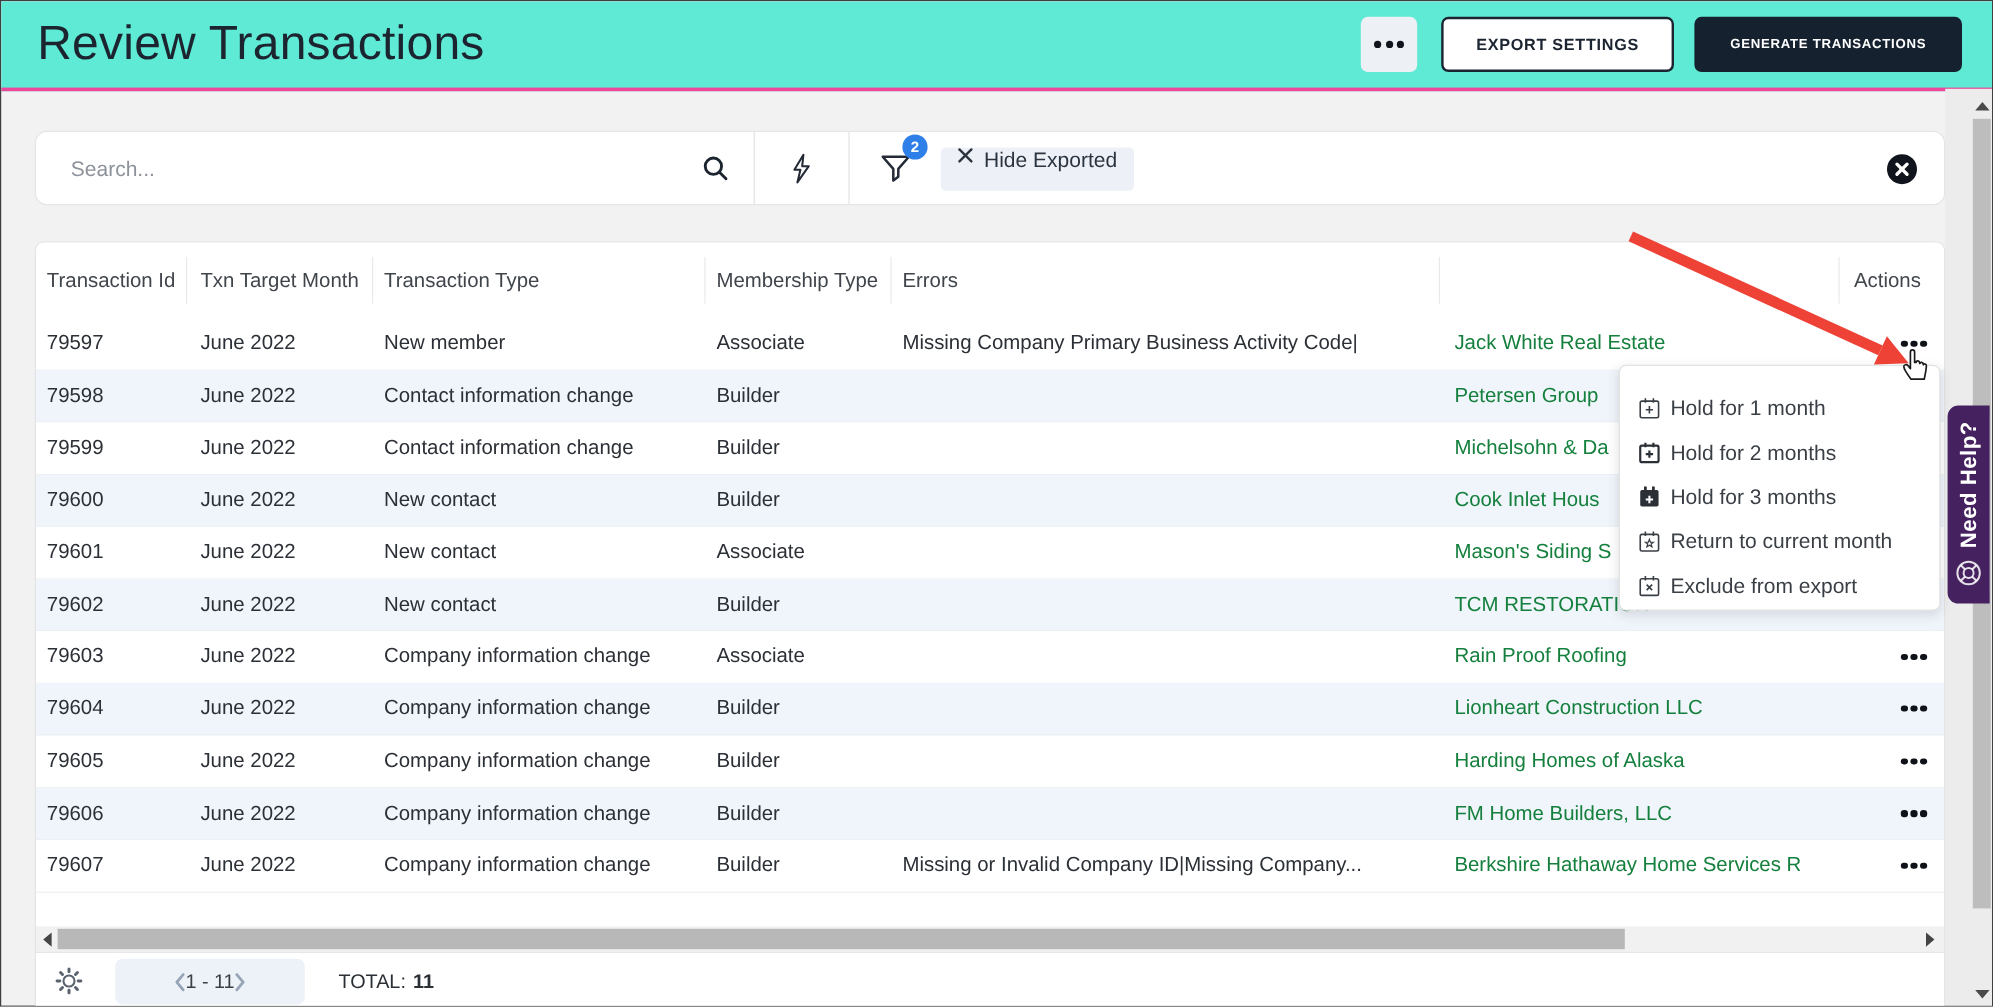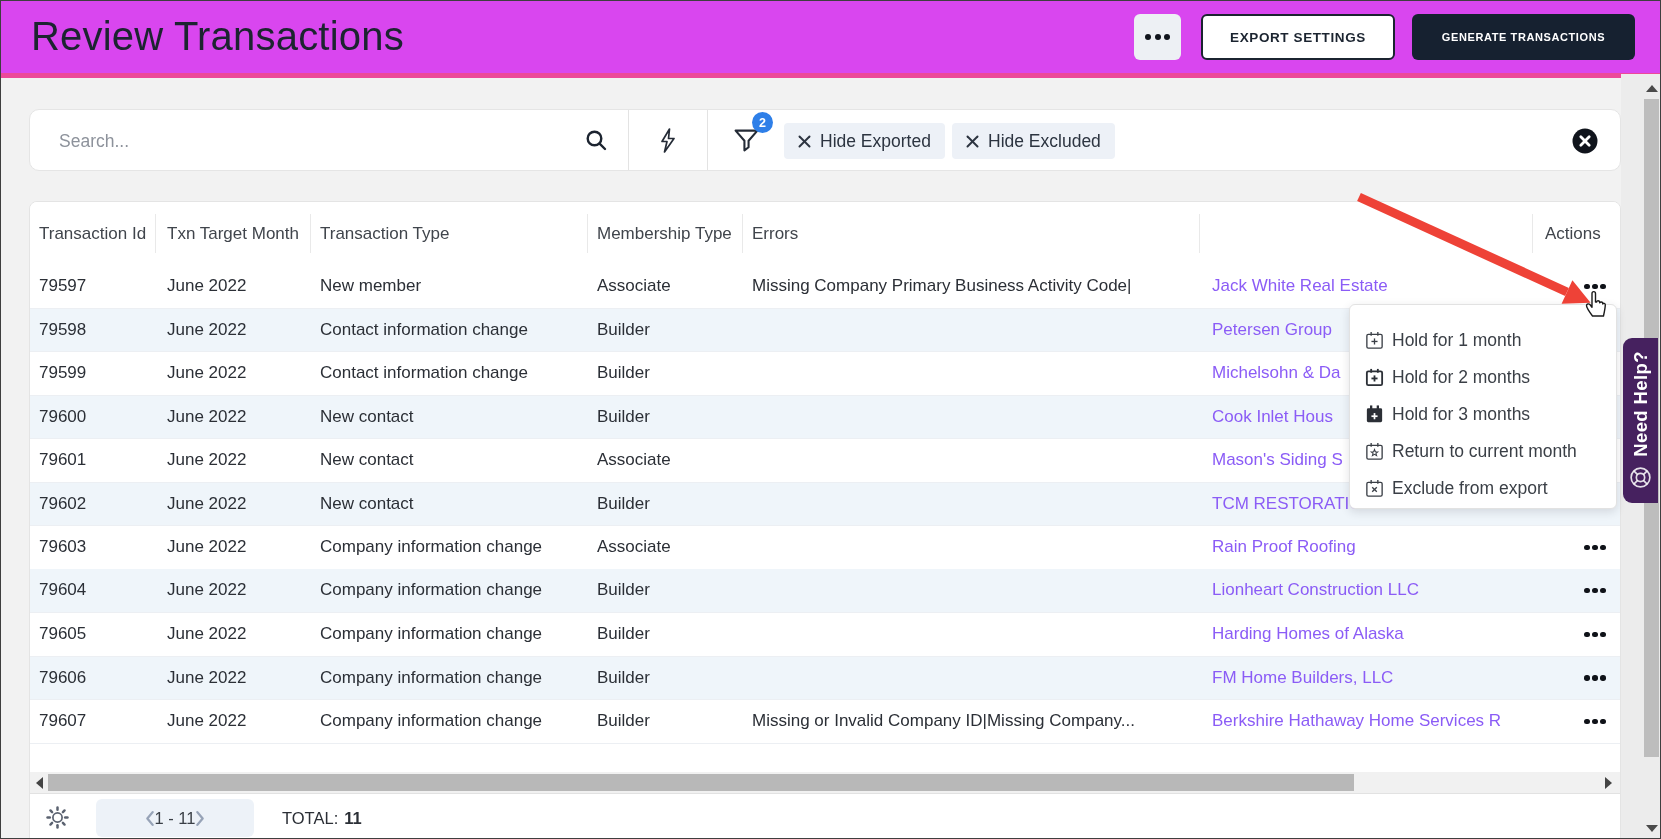--- a/index.html
+++ b/index.html
@@ -1,21 +1,21 @@
 <!DOCTYPE html>
 <html><head>
 <meta charset="utf-8">
 <style>
   html,body{margin:0;padding:0;background:#fff;}
   #app{position:relative;width:1661px;height:839px;background:#f2f2f2;
        font-family:"Liberation Sans","DejaVu Sans",sans-serif;color:#2b2f36;
        overflow:hidden;border:1px solid #3f3f3f;box-sizing:border-box;}
   
-  .topbar{position:absolute;left:0;top:0;width:100%;height:72px;background:#d946ef;
-          border-bottom:5px solid #ec4899;z-index:5;}
+  .topbar{position:absolute;left:0;top:0;width:100%;height:72px;background:#5eead4;
+          border-bottom:3px solid #ec4899;z-index:5;}
   .page-title{position:absolute;left:30px;top:13px;font-size:40px;color:#1c2430;letter-spacing:.2px;}
   .btn{position:absolute;display:flex;align-items:center;justify-content:center;
        border-radius:6px;cursor:pointer;box-sizing:border-box;}
   .btn-more{left:1133px;top:13px;width:47px;height:46px;background:#edf0f4;gap:3.5px;}
   .btn-more i{width:6px;height:6px;border-radius:50%;background:#10141c;display:block;}
   .btn-export{left:1200px;top:13px;width:194px;height:46px;background:#fff;border:2px solid #1b2430;
               color:#1b2430;font-weight:bold;font-size:13.5px;letter-spacing:.6px;}
   .btn-generate{left:1411px;top:13px;width:223px;height:46px;background:#162130;color:#fff;
               font-weight:bold;font-size:11px;letter-spacing:.6px;}
   
@@ -27,41 +27,41 @@
   .sc-icon{position:absolute;top:0;height:100%;display:flex;align-items:center;justify-content:center;cursor:pointer;}
   .i-search{left:548px;width:36px;}
   .i-bolt{left:620px;width:36px;}
   .i-funnel{left:696px;width:40px;}
   .sc-div{position:absolute;top:0;bottom:0;width:1px;background:#e3e3e3;}
   .d1{left:598px;} .d2{left:677px;}
   .filter-badge{position:absolute;left:722px;top:2px;width:21px;height:21px;border-radius:50%;
                 background:#2e7fe8;color:#fff;font-size:12.5px;font-weight:bold;display:flex;
                 align-items:center;justify-content:center;z-index:2;}
   .chip{position:absolute;top:13px;height:36px;background:#edf1f7;border-radius:4px;display:flex;
-        align-items:center;gap:9px;padding:0 14px;font-size:17.5px;color:#2c3440;cursor:pointer;}
+        align-items:flex-start;gap:9px;padding:0 14px;font-size:17.5px;color:#2c3440;cursor:pointer;}
   .chip1{left:754px;} .chip2{left:922px;}
   .clear-btn{position:absolute;left:1542px;top:18px;width:26px;height:26px;cursor:pointer;}
   
   .table-card{position:absolute;left:28px;top:200px;width:1592px;height:639px;background:#fff;
               border:1px solid #e4e4e4;border-radius:8px 8px 0 0;box-sizing:border-box;overflow:hidden;z-index:6;}
   .thead{position:absolute;left:0;top:0;width:100%;height:63px;background:#fff;border-bottom:1px solid #d9d9d9;}
   .hcell{position:absolute;top:0;height:63px;line-height:63px;font-size:17px;color:#40454c;white-space:nowrap;overflow:hidden;}
   .hc1{left:9px;width:112px}.hc2{left:137px;width:140px}.hc3{left:290px;width:262px}
   .hc4{left:567px;width:142px}.hc5{left:722px;width:440px}.hc6{left:1182px;width:315px}
   .hc7{left:1515px;width:75px}
   .hsep{position:absolute;top:12px;height:39px;width:1px;background:#e9e9e9;}
   .tbody{position:absolute;left:0;top:63px;width:100%;height:479px;}
   .trow{position:absolute;left:0;width:100%;height:43.5px;background:#fff;
         border-bottom:1px solid #eceff3;box-sizing:border-box;}
   .trow.alt{background:#eff5fa;}
   .cell{position:absolute;top:0;height:100%;line-height:42px;font-size:17px;color:#2b2f36;
         white-space:nowrap;overflow:hidden;}
   .c-id{left:9px;width:112px}.c-month{left:137px;width:140px}.c-type{left:290px;width:262px}
   .c-mem{left:567px;width:142px}.c-err{left:722px;width:445px}
-  .c-biz{left:1182px;width:320px;color:#8b5cf6;cursor:pointer;}
+  .c-biz{left:1182px;width:320px;color:#15803d;cursor:pointer;}
   .dots-btn{position:absolute;left:1545px;top:0;width:40px;height:100%;display:flex;
             align-items:center;justify-content:center;gap:2.5px;cursor:pointer;}
   .dots-btn i{width:5.5px;height:5.5px;border-radius:50%;background:#0f1218;display:block;}
   
   .hscroll{position:absolute;left:0;top:570px;width:1592px;height:21px;background:#f1f1f1;}
   .h-arrow{position:absolute;top:5px;width:0;height:0;cursor:pointer;}
   .h-left{left:6px;border-top:6px solid transparent;border-bottom:6px solid transparent;border-right:7px solid #444;}
   .h-right{right:10px;border-top:6px solid transparent;border-bottom:6px solid transparent;border-left:7px solid #444;}
   .h-thumb{position:absolute;left:18px;top:2px;width:1306px;height:17px;background:#b8b8b8;cursor:pointer;}
   
@@ -133,27 +133,20 @@
       </svg>
     </div>
     <div class="filter-badge">2</div>
 
     <div class="chip chip1">
       <svg width="13" height="13" viewBox="0 0 13 13" stroke="#2c3440" stroke-width="2" stroke-linecap="round">
         <line x1="1.5" y1="1.5" x2="11.5" y2="11.5"></line>
           <line x1="11.5" y1="1.5" x2="1.5" y2="11.5"></line>
       </svg>
       <span>Hide Exported</span>
-    </div>
-    <div class="chip chip2">
-      <svg width="13" height="13" viewBox="0 0 13 13" stroke="#2c3440" stroke-width="2" stroke-linecap="round">
-        <line x1="1.5" y1="1.5" x2="11.5" y2="11.5"></line>
-          <line x1="11.5" y1="1.5" x2="1.5" y2="11.5"></line>
-      </svg>
-      <span>Hide Excluded</span>
     </div>
 
     <div class="clear-btn">
       <svg width="26" height="26" viewBox="0 0 26 26">
         <circle cx="13" cy="13" r="12.5" fill="#10141c"></circle>
         <g stroke="#fff" stroke-width="2.8" stroke-linecap="round">
           <line x1="8.8" y1="8.8" x2="17.2" y2="17.2"></line>
             <line x1="17.2" y1="8.8" x2="8.8" y2="17.2"></line>
         </g>
       </svg>

